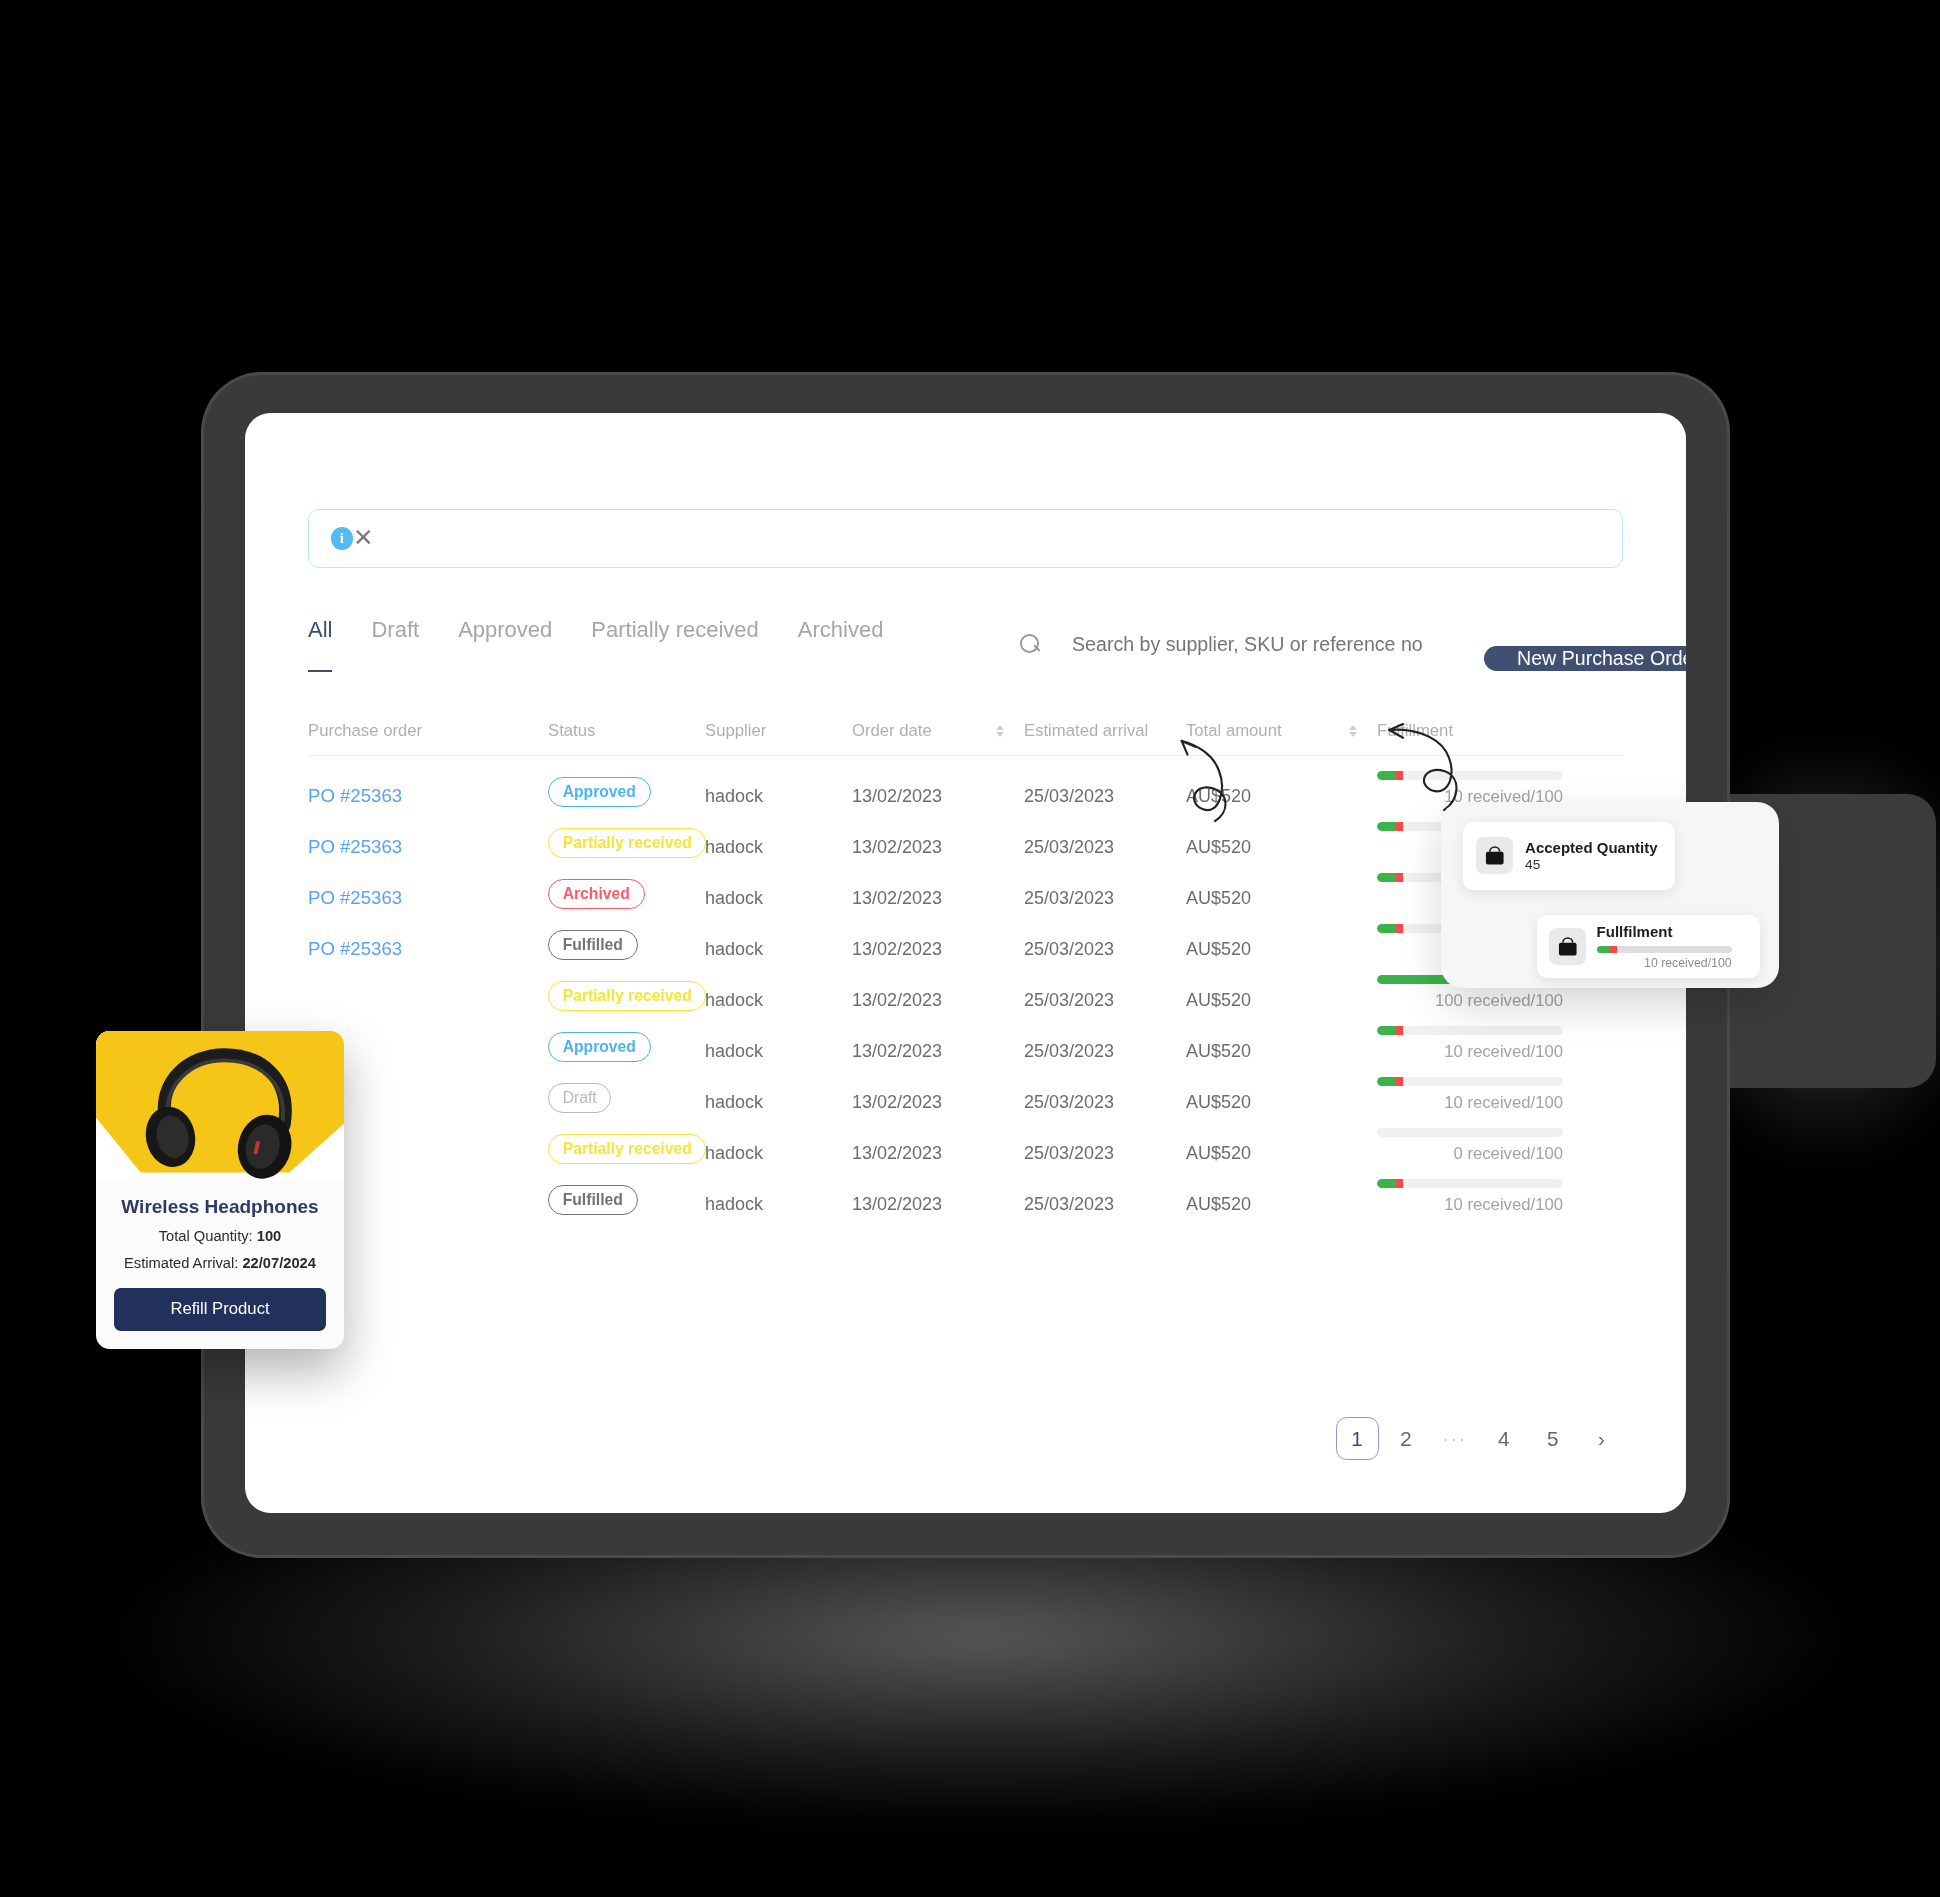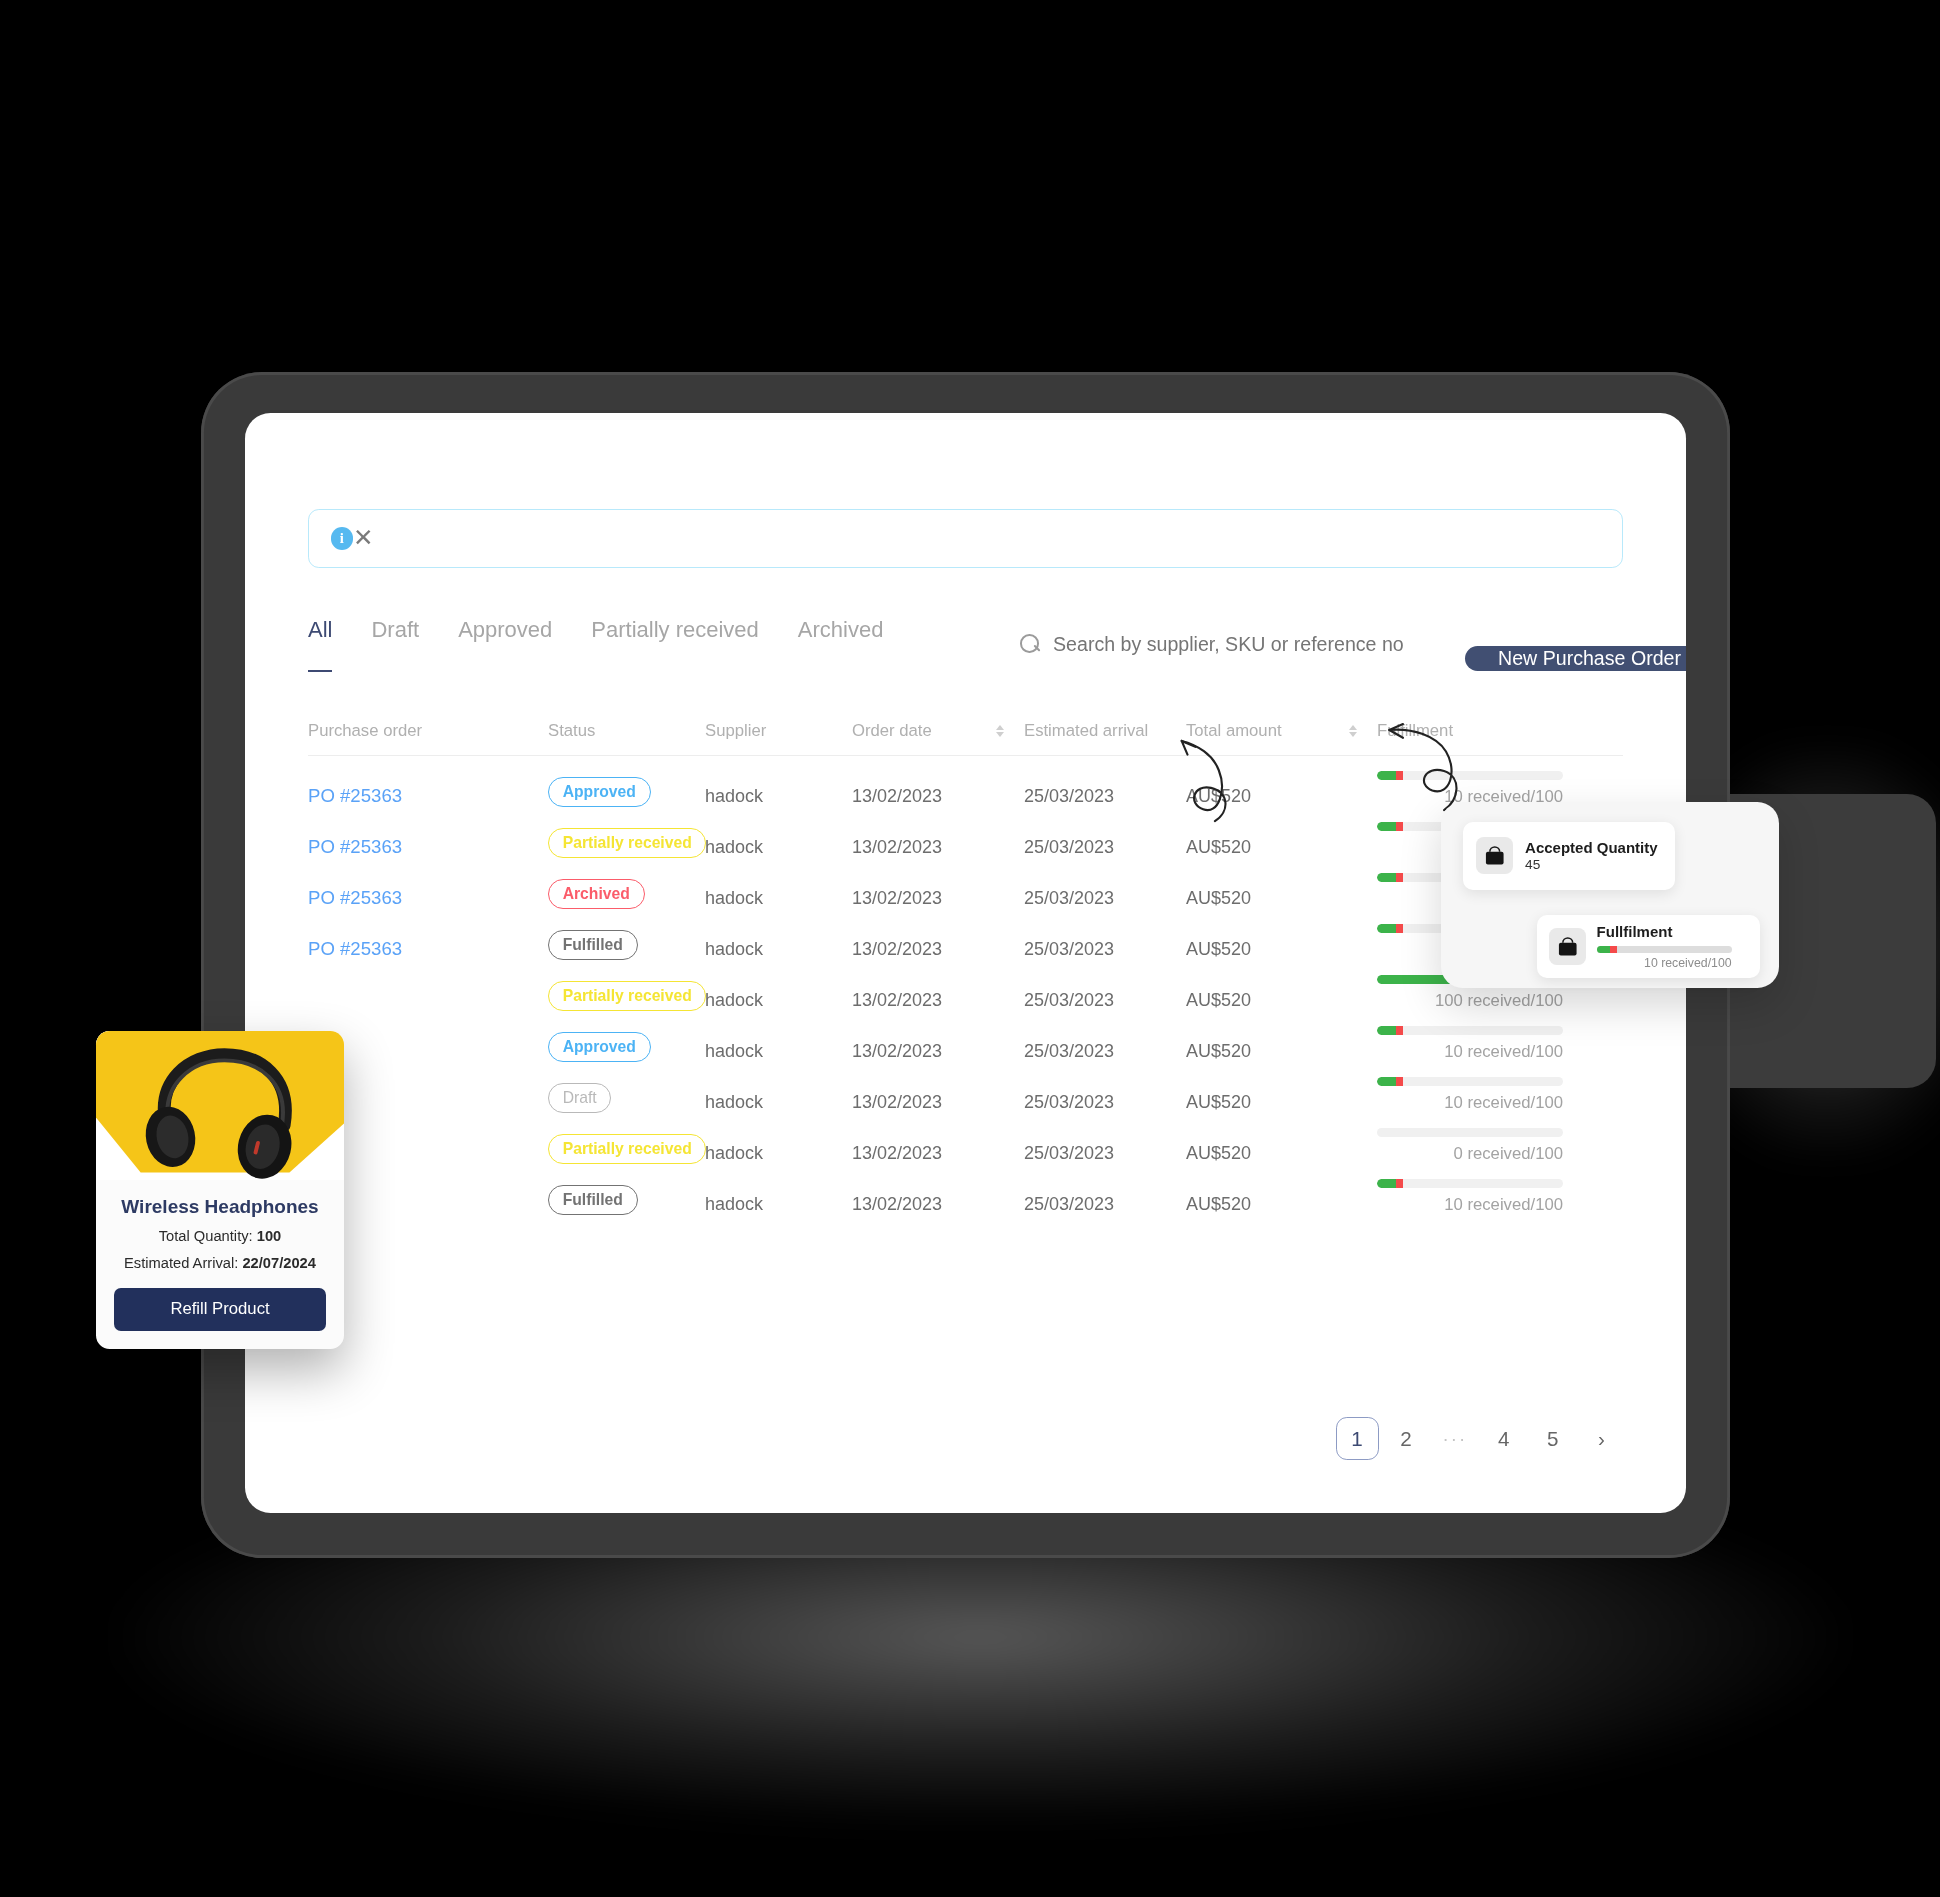--- a/index.html
+++ b/index.html
@@ -71,21 +71,21 @@
   }
   #banner-text { margin-left: 16.7px; font-size: 19px; color: #3d3d3d; flex: 1; }
   #banner-close { color: #7a7a7a; font-size: 24.5px; line-height: 1; cursor: pointer; font-weight: 300; }
 
   
   #toolbar { margin-top: 49px; display: flex; align-items: center; }
   #tabs { display: flex; align-items: flex-start; gap: 39px; }
   .tab { font-size: 22px; color: #a6a6a6; padding-bottom: 27px; cursor: pointer; white-space: nowrap; }
   .tab.active { color: #3d4a73; border-bottom: 2.9px solid #3d4a73; }
 
-  #search { margin-left: 137px; display: flex; align-items: center; gap: 12px; flex: 1; }
+  #search { margin-left: 137px; display: flex; align-items: center; gap: 31px; flex: 1; }
   #search-icon { width: 20.6px; height: 20.6px; position: relative; flex: 0 0 auto; }
   #search-icon::before { content:""; position:absolute; left:0; top:0; width:14.7px; height:14.7px;
         border:2px solid #9b9b9b; border-radius:50%; }
   #search-icon::after { content:""; position:absolute; left:12.7px; top:12.7px; width:7.8px; height:2px;
         background:#9b9b9b; transform: rotate(45deg); border-radius:2px; }
   #search-input { border: none; outline: none; font-size: 19.6px; color: #9b9b9b;
         font-family: "Liberation Sans", sans-serif; background: transparent; width: 412px; }
 
   #new-po-btn {
     background: #414f72; color: #fff; font-size: 19.6px; font-weight: 500;

